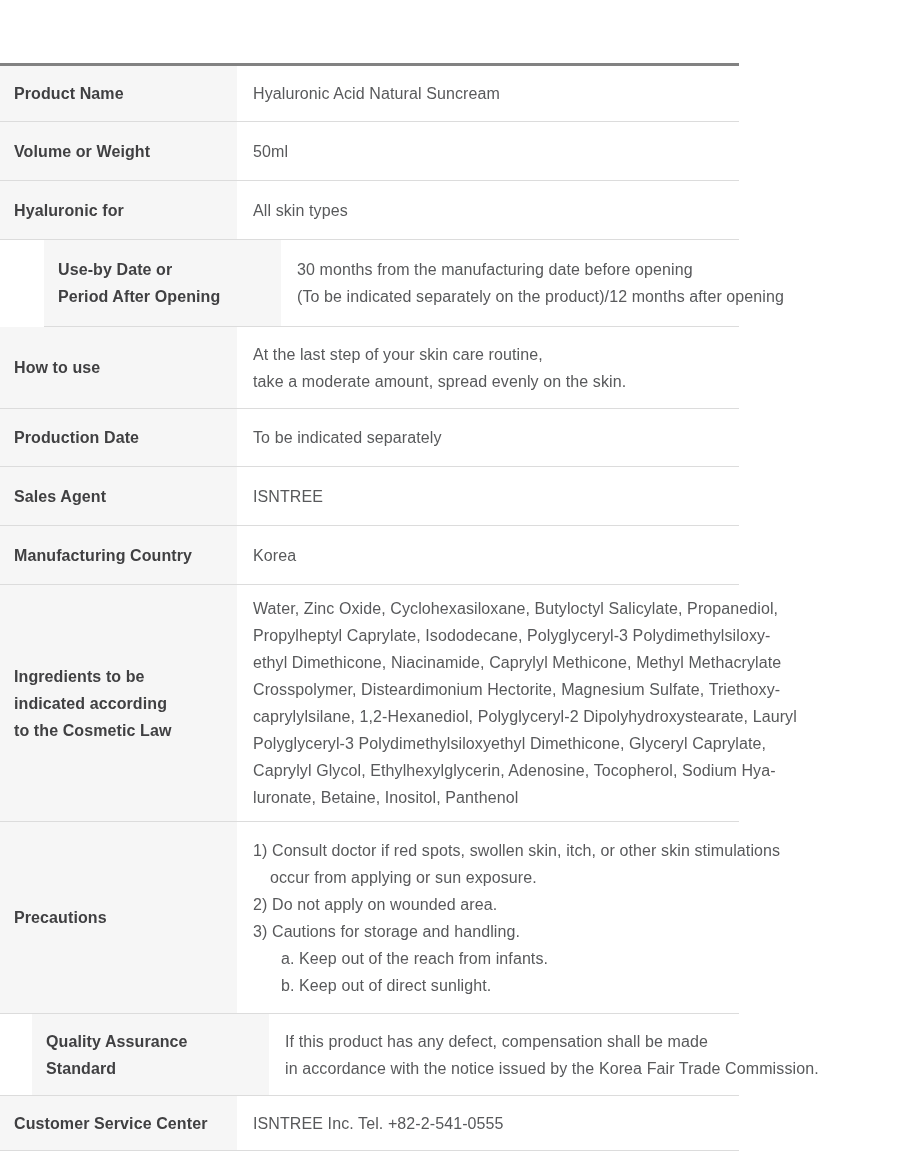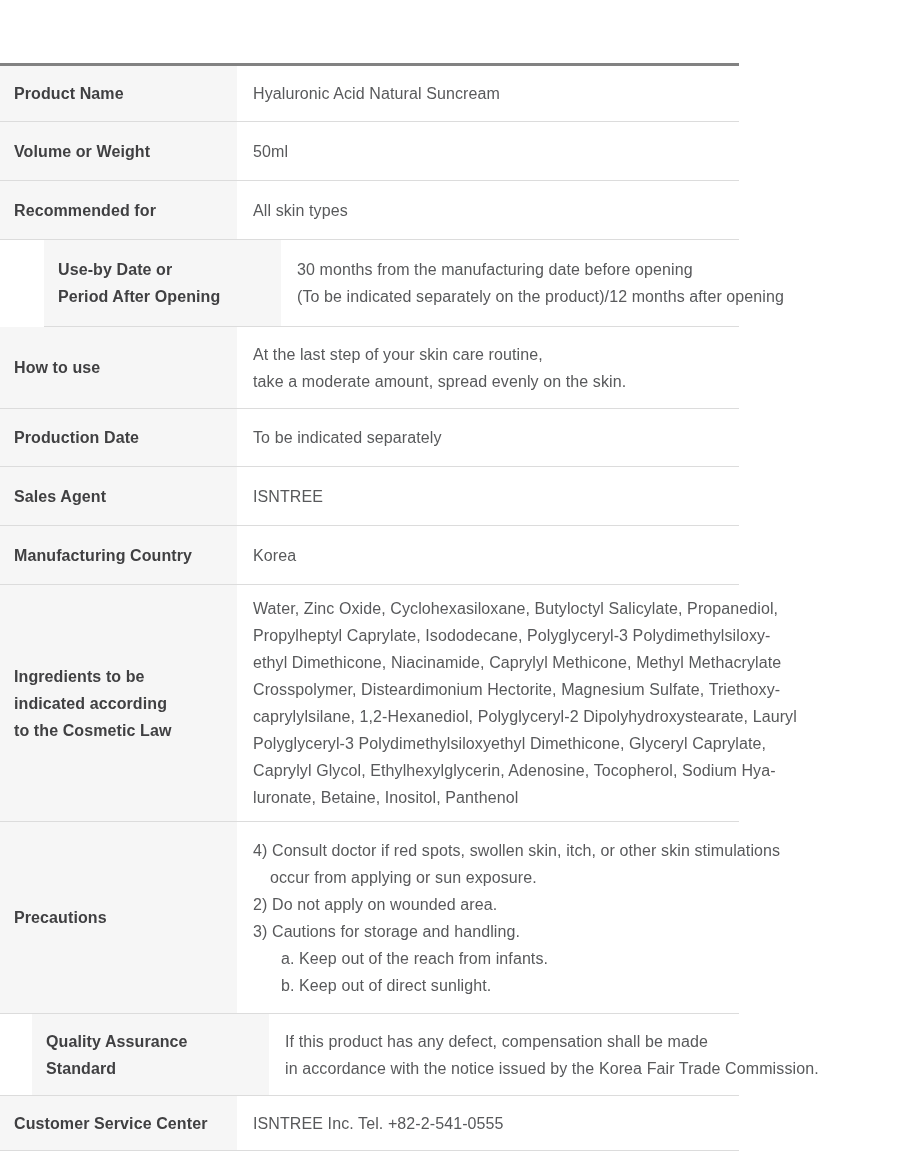--- a/index.html
+++ b/index.html
@@ -68,21 +68,21 @@
       <div class="row" style="min-height: 59px; border-bottom-color: rgb(220, 220, 220);">
         <div class="label-cell" style="background: rgb(246, 246, 246); color: rgb(64, 64, 66);">
           <div class="line">Volume or Weight</div>
         </div>
         <div class="value-cell" style="color: rgb(88, 89, 91);">
           <div class="line">50ml</div>
         </div>
       </div>
       <div class="row" style="min-height: 59px; border-bottom-color: rgb(220, 220, 220);">
         <div class="label-cell" style="background: rgb(246, 246, 246); color: rgb(64, 64, 66);">
-          <div class="line">Recommended for</div>
+          <div class="line">Hyaluronic for</div>
         </div>
         <div class="value-cell" style="color: rgb(88, 89, 91);">
           <div class="line">All skin types</div>
         </div>
       </div>
       <div class="row" style="min-height: 87px; border-bottom-color: rgb(220, 220, 220); margin-left: 44px;">
         <div class="label-cell" style="background: rgb(246, 246, 246); color: rgb(64, 64, 66);">
           <div class="line">Use-by Date or</div>
           <div class="line">Period After Opening</div>
         </div>
@@ -139,21 +139,21 @@
           <div class="line">Polyglyceryl-3 Polydimethylsiloxyethyl Dimethicone, Glyceryl Caprylate,</div>
           <div class="line">Caprylyl Glycol, Ethylhexylglycerin, Adenosine, Tocopherol, Sodium Hya-</div>
           <div class="line">luronate, Betaine, Inositol, Panthenol</div>
         </div>
       </div>
       <div class="row" style="min-height: 192px; border-bottom-color: rgb(220, 220, 220);">
         <div class="label-cell" style="background: rgb(246, 246, 246); color: rgb(64, 64, 66);">
           <div class="line">Precautions</div>
         </div>
         <div class="value-cell" style="color: rgb(88, 89, 91);">
-          <div class="line">4) Consult doctor if red spots, swollen skin, itch, or other skin stimulations</div>
+          <div class="line">1) Consult doctor if red spots, swollen skin, itch, or other skin stimulations</div>
           <div class="line ind-1">occur from applying or sun exposure.</div>
           <div class="line">2) Do not apply on wounded area.</div>
           <div class="line">3) Cautions for storage and handling.</div>
           <div class="line ind-2">a. Keep out of the reach from infants.</div>
           <div class="line ind-2">b. Keep out of direct sunlight.</div>
         </div>
       </div>
       <div class="row" style="min-height: 82px; border-bottom-color: rgb(220, 220, 220); padding-left: 32px;">
         <div class="label-cell" style="background: rgb(246, 246, 246); color: rgb(64, 64, 66);">
           <div class="line">Quality Assurance</div>

